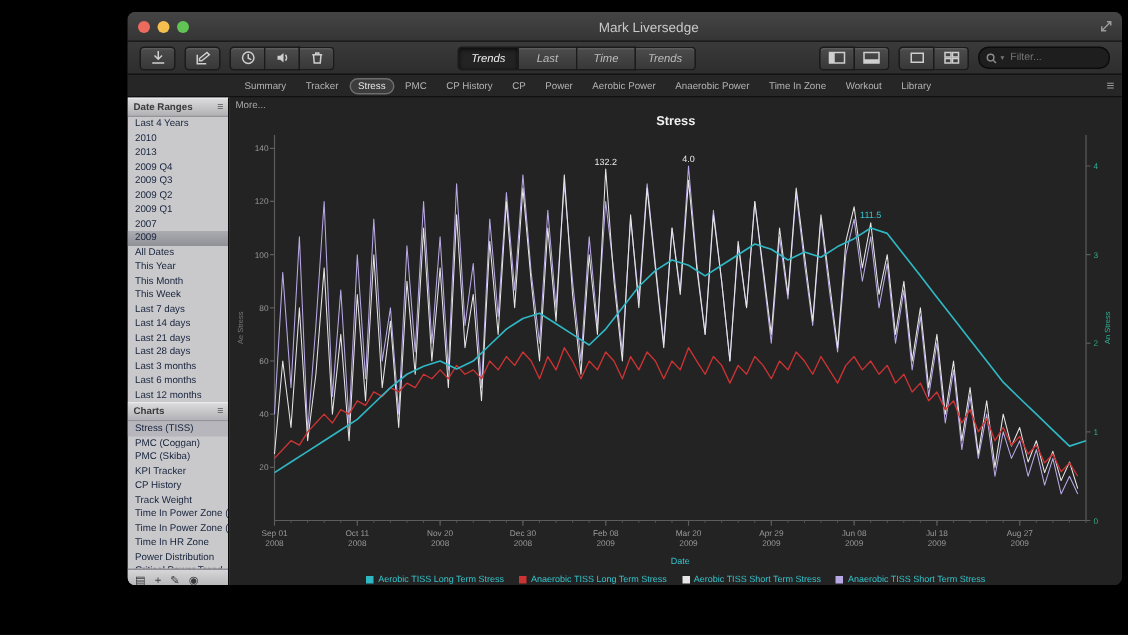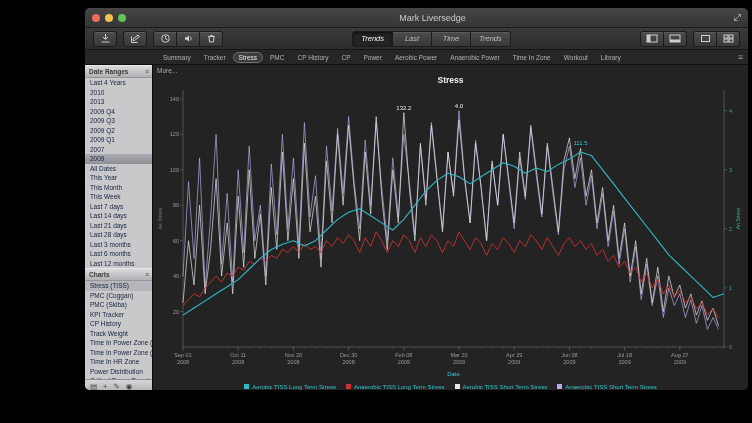--- a/index.html
+++ b/index.html
@@ -141,20 +141,28 @@
           </svg>
         </div>
         <div class="tbtn">
           <svg width="11" height="9">
             <rect class="icon-stroke" x="1" y="1" width="4" height="3"></rect>
               <rect class="icon-stroke" x="6" y="1" width="4" height="3"></rect>
             <rect class="icon-stroke" x="1" y="5" width="4" height="3"></rect>
               <rect class="icon-stroke" x="6" y="5" width="4" height="3"></rect>
           </svg>
         </div>
+      </div>
+      <div class="filter">
+        <svg width="8" height="8">
+          <circle cx="3.4" cy="3.4" r="2.2" stroke="#8a8a8a" fill="none" stroke-width="1"></circle>
+            <path d="M5 5l2 2" stroke="#8a8a8a" stroke-width="1"></path>
+        </svg>
+        <span style="color:#777;font-size:5px">▾</span>
+        <input placeholder="Filter..." style="">
       </div>
     </div>
   </div>
 
   <div class="tabbar">
     <div style="display:flex;gap:1px;align-items:center">
         <span class="tab">Summary</span>
         <span class="tab">Tracker</span>
         <span class="tab active">Stress</span>
         <span class="tab">PMC</span>

